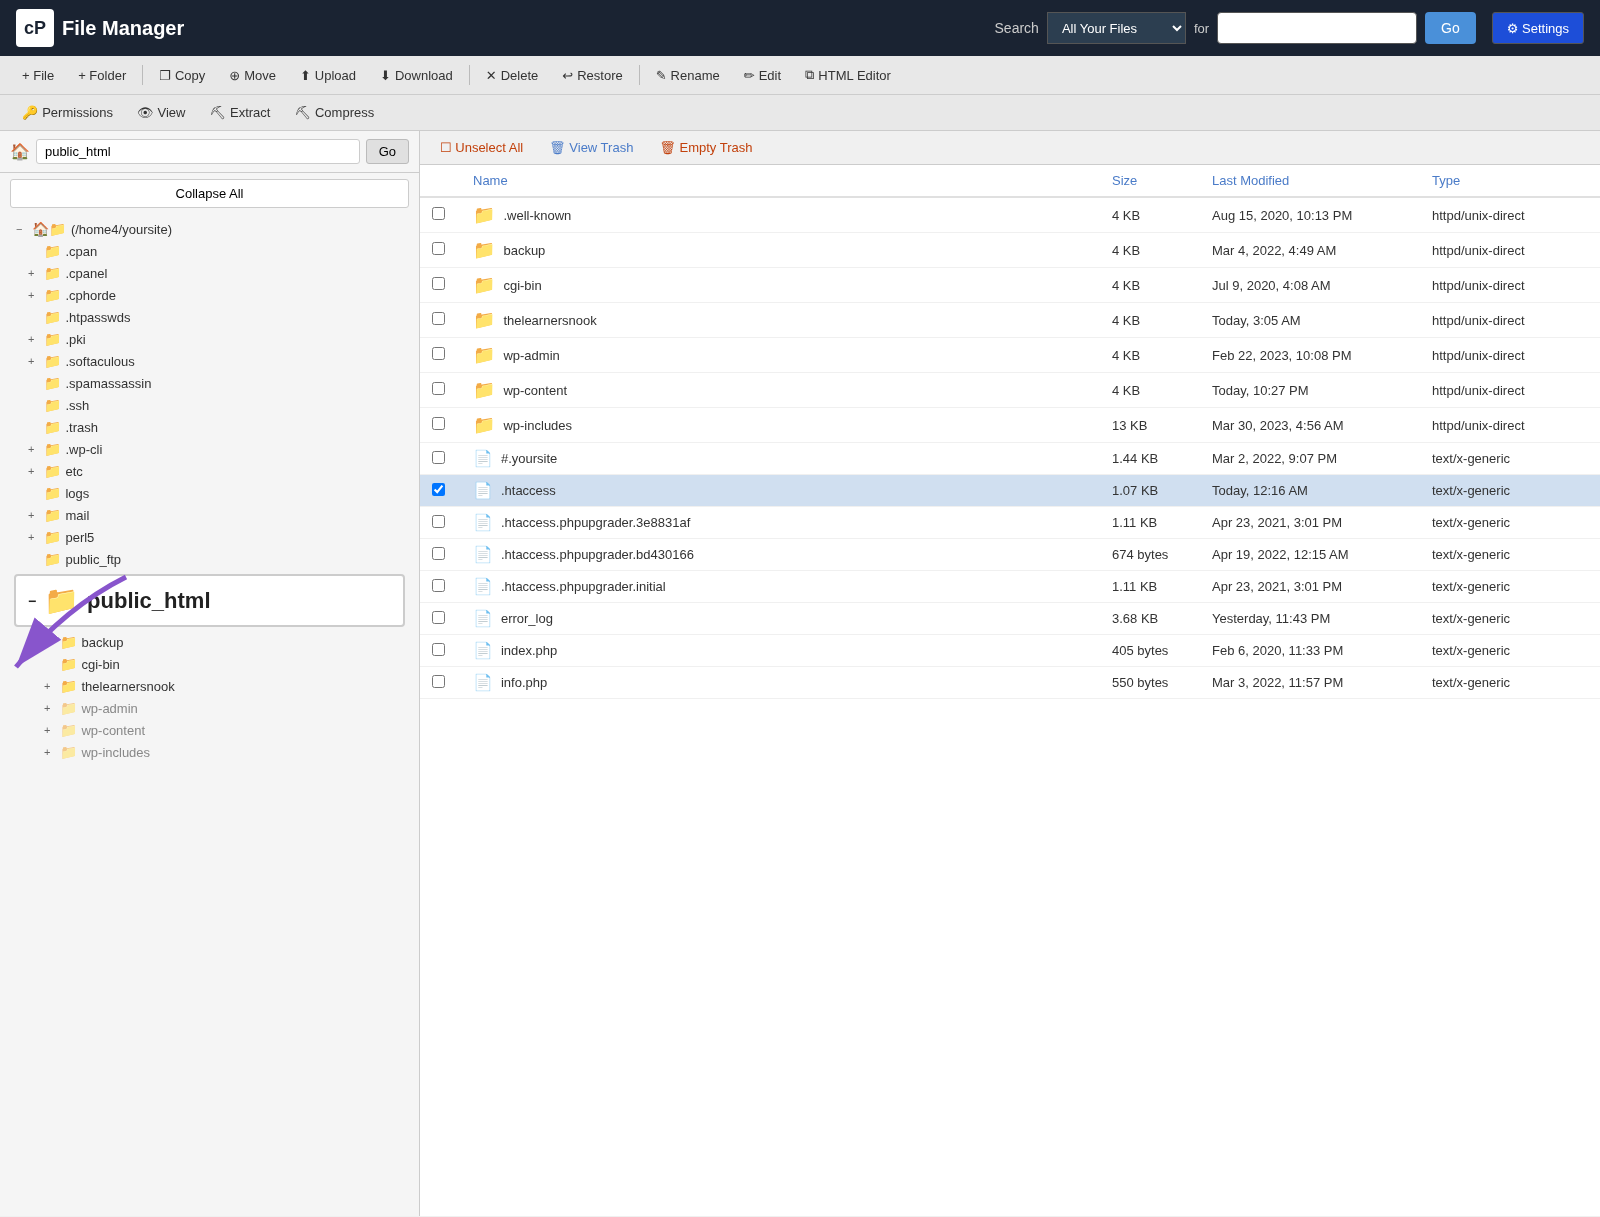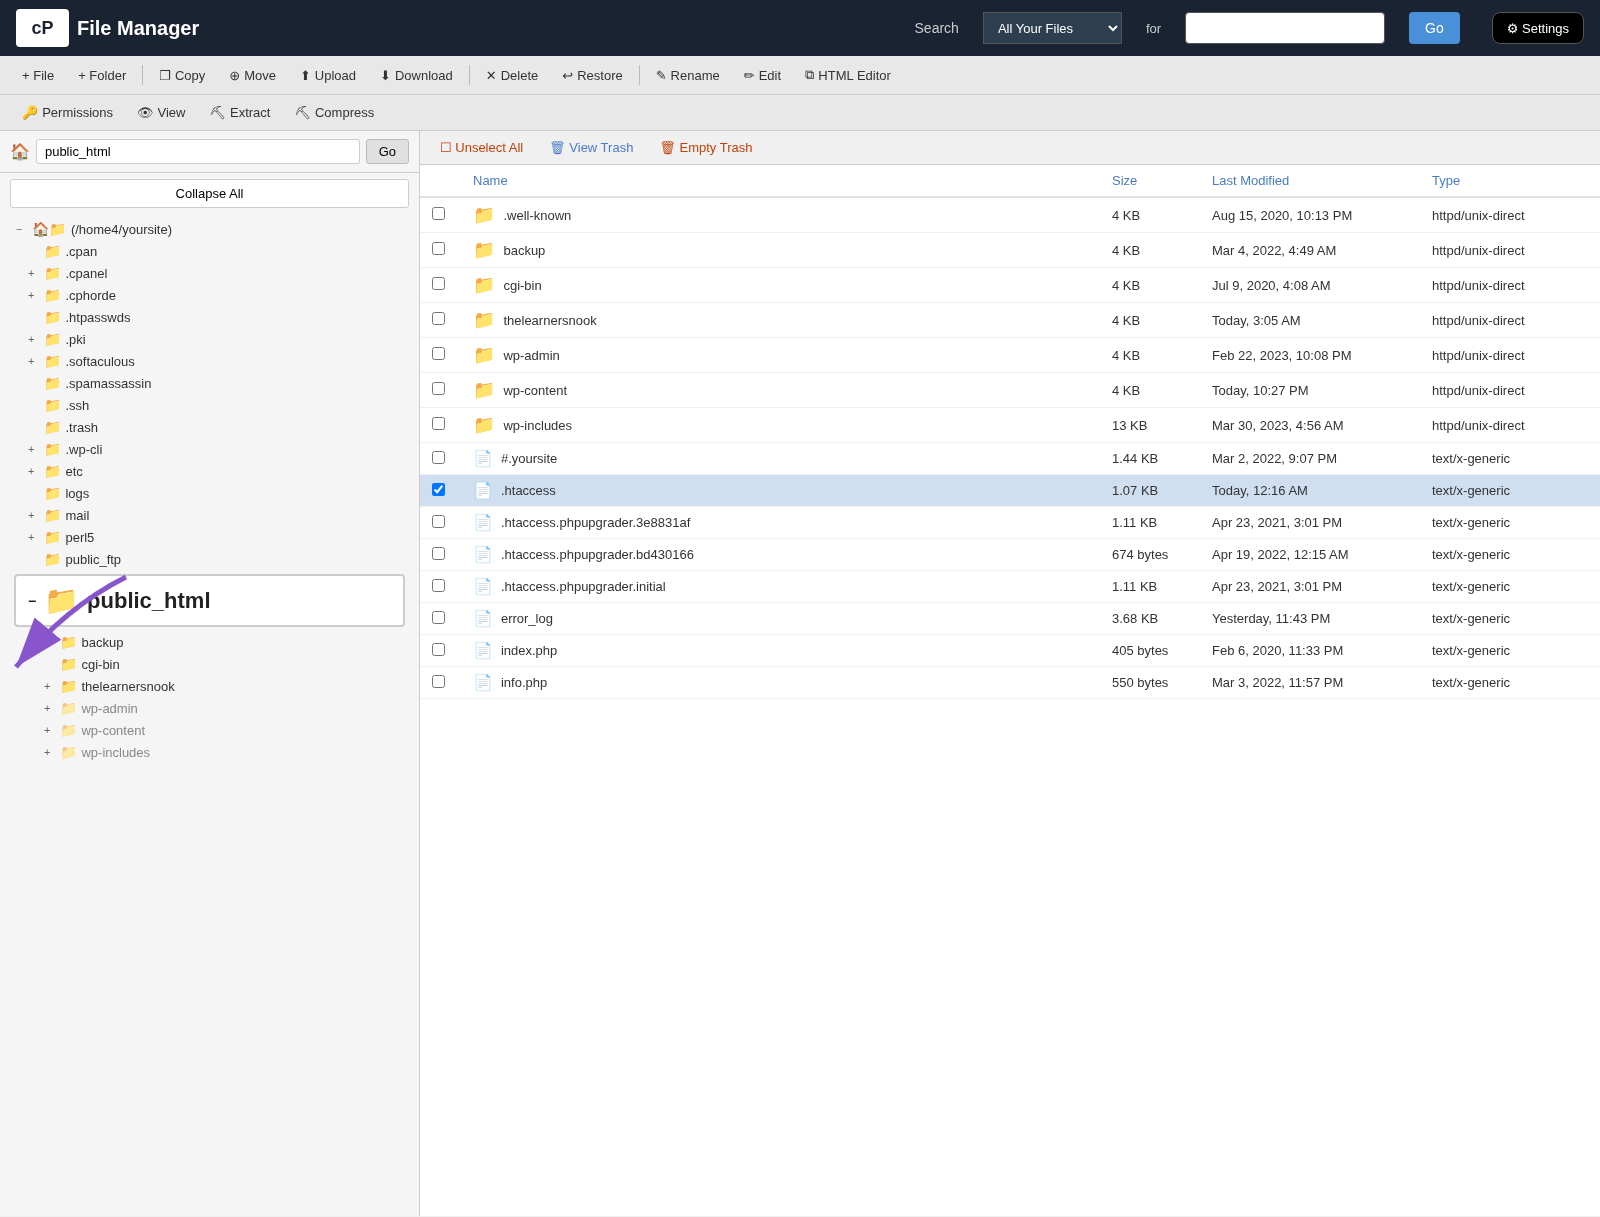--- a/index.html
+++ b/index.html
@@ -17,35 +17,35 @@
     .header-logo {
       display: flex;
       align-items: center;
       gap: 8px;
       font-size: 20px;
       font-weight: bold;
       color: white;
       margin-right: auto;
     }
     .cp-logo {
-      width: 53px;
+      width: 38px;
       height: 38px;
       background: #fff;
       border-radius: 4px;
       display: flex;
       align-items: center;
       justify-content: center;
       font-weight: 900;
       font-size: 18px;
       color: #1a2332;
     }
     .search-bar {
       display: flex;
       align-items: center;
-      gap: 24px;
+      gap: 8px;
       color: #ccc;
     }
     .search-bar label { color: #ccc; font-size: 14px; }
     .search-select {
       padding: 5px 10px;
       border-radius: 0;
       border: 1px solid #555;
       background: #2c3e50;
       color: white;
       font-size: 13px;
@@ -65,25 +65,25 @@
       background: #4a90d9;
       color: white;
       border: none;
       padding: 5px 16px;
       border-radius: 4px;
       cursor: pointer;
       font-size: 14px;
       height: 32px;
     }
     .settings-btn {
-      background: #000000;
+      background: #1d4ed8;
       color: white;
       border: 1px solid #555;
       padding: 5px 14px;
-      border-radius: 8px;
+      border-radius: 3px;
       cursor: pointer;
       font-size: 13px;
       height: 32px;
       margin-left: 8px;
       display: flex;
       align-items: center;
       gap: 6px;
     }
 
     

